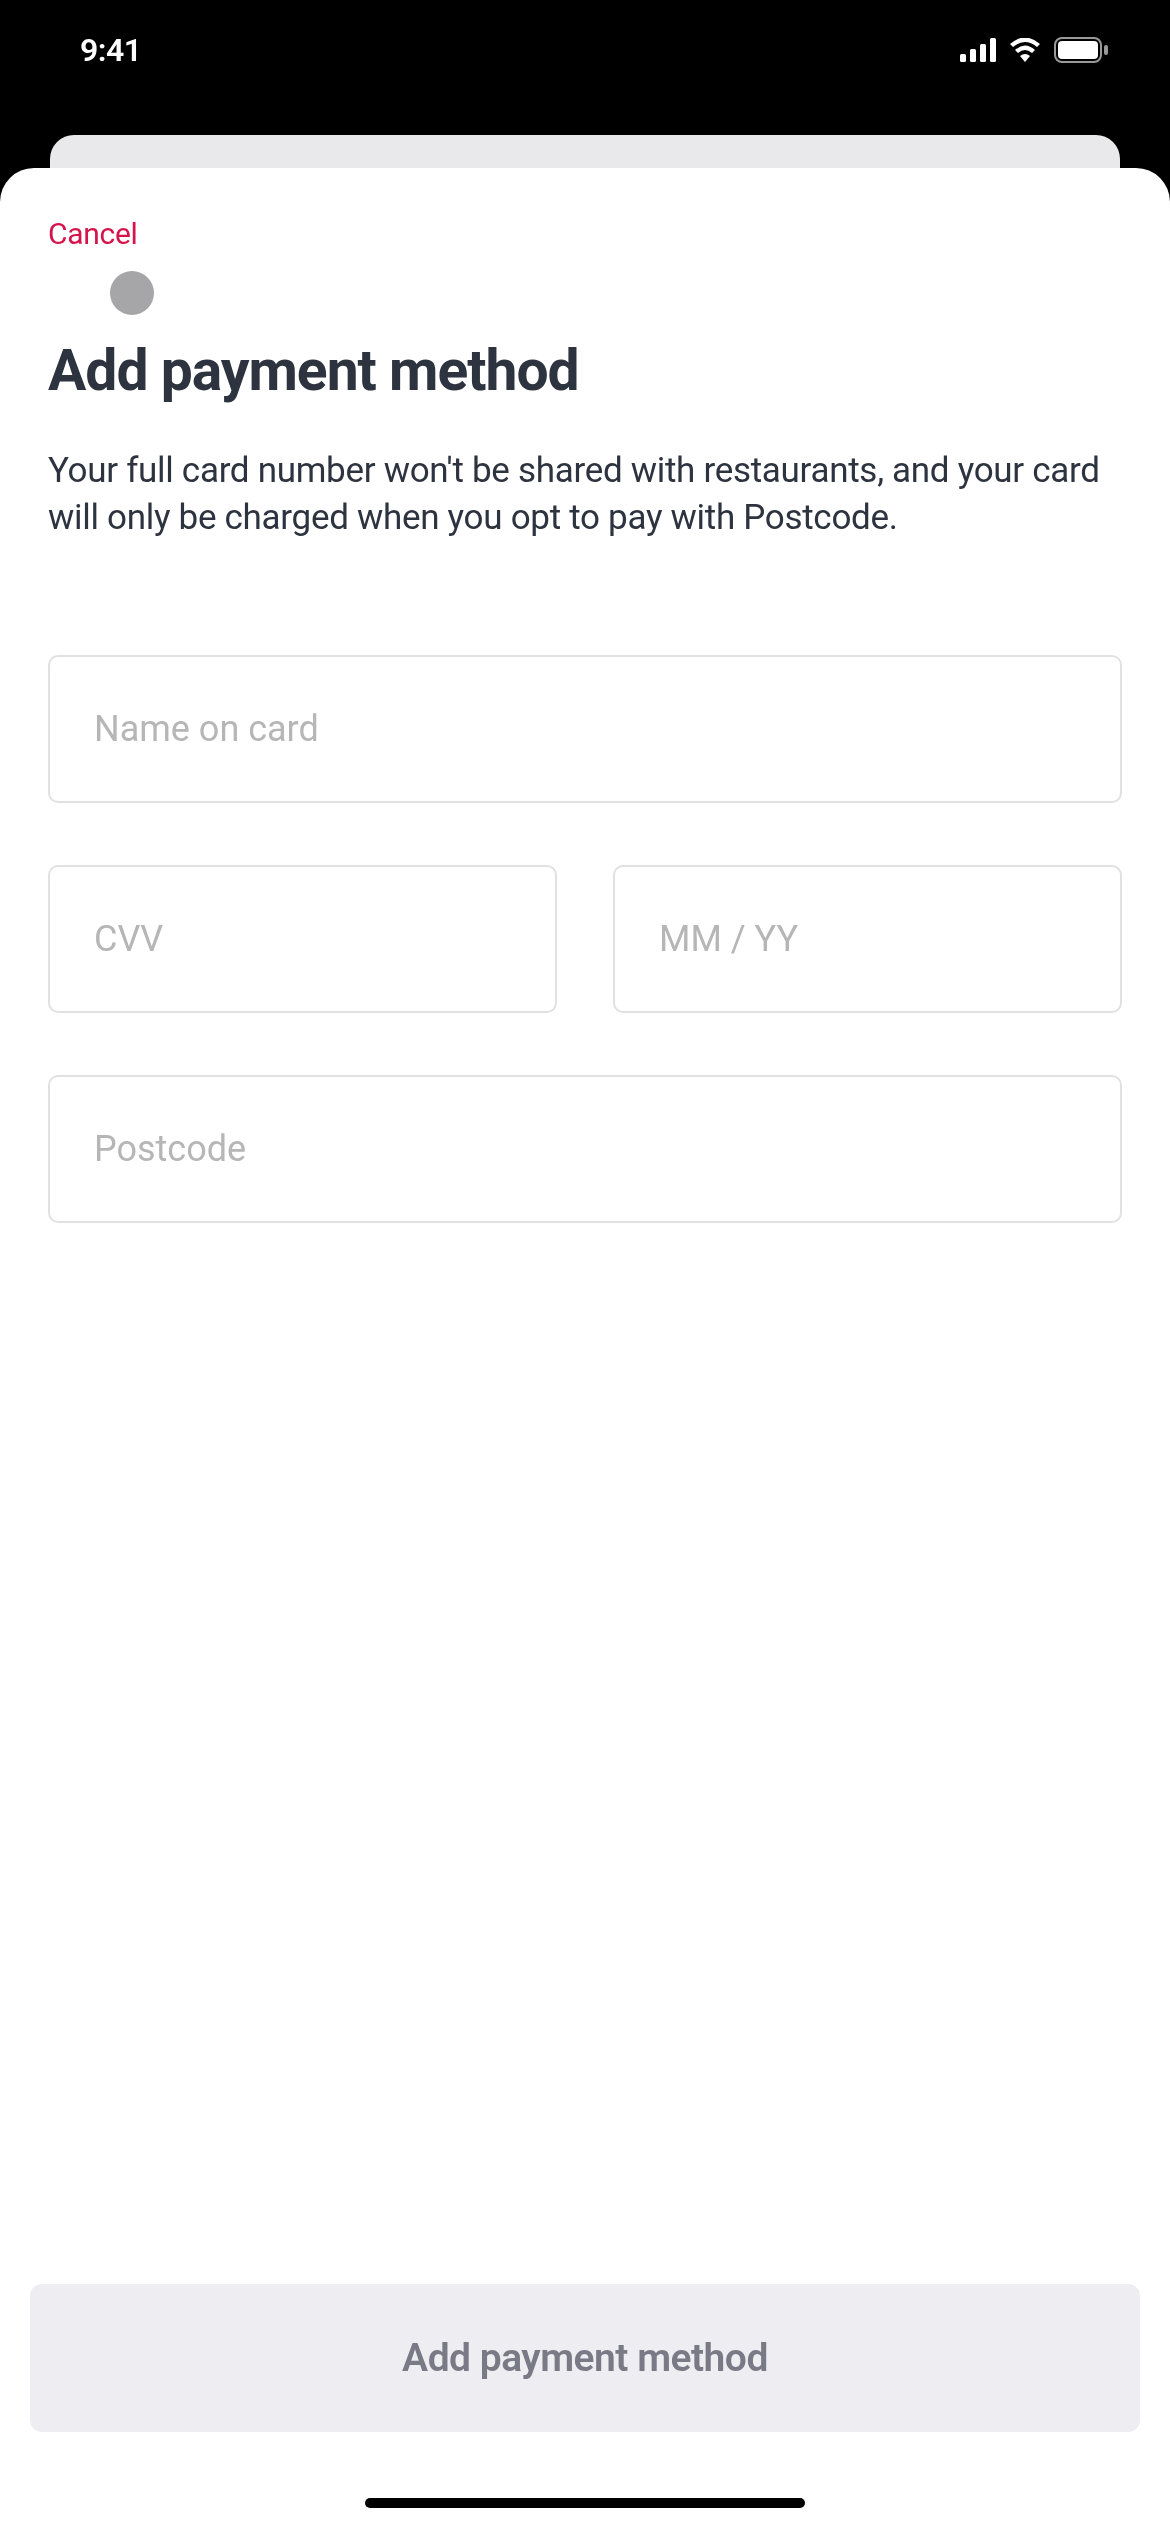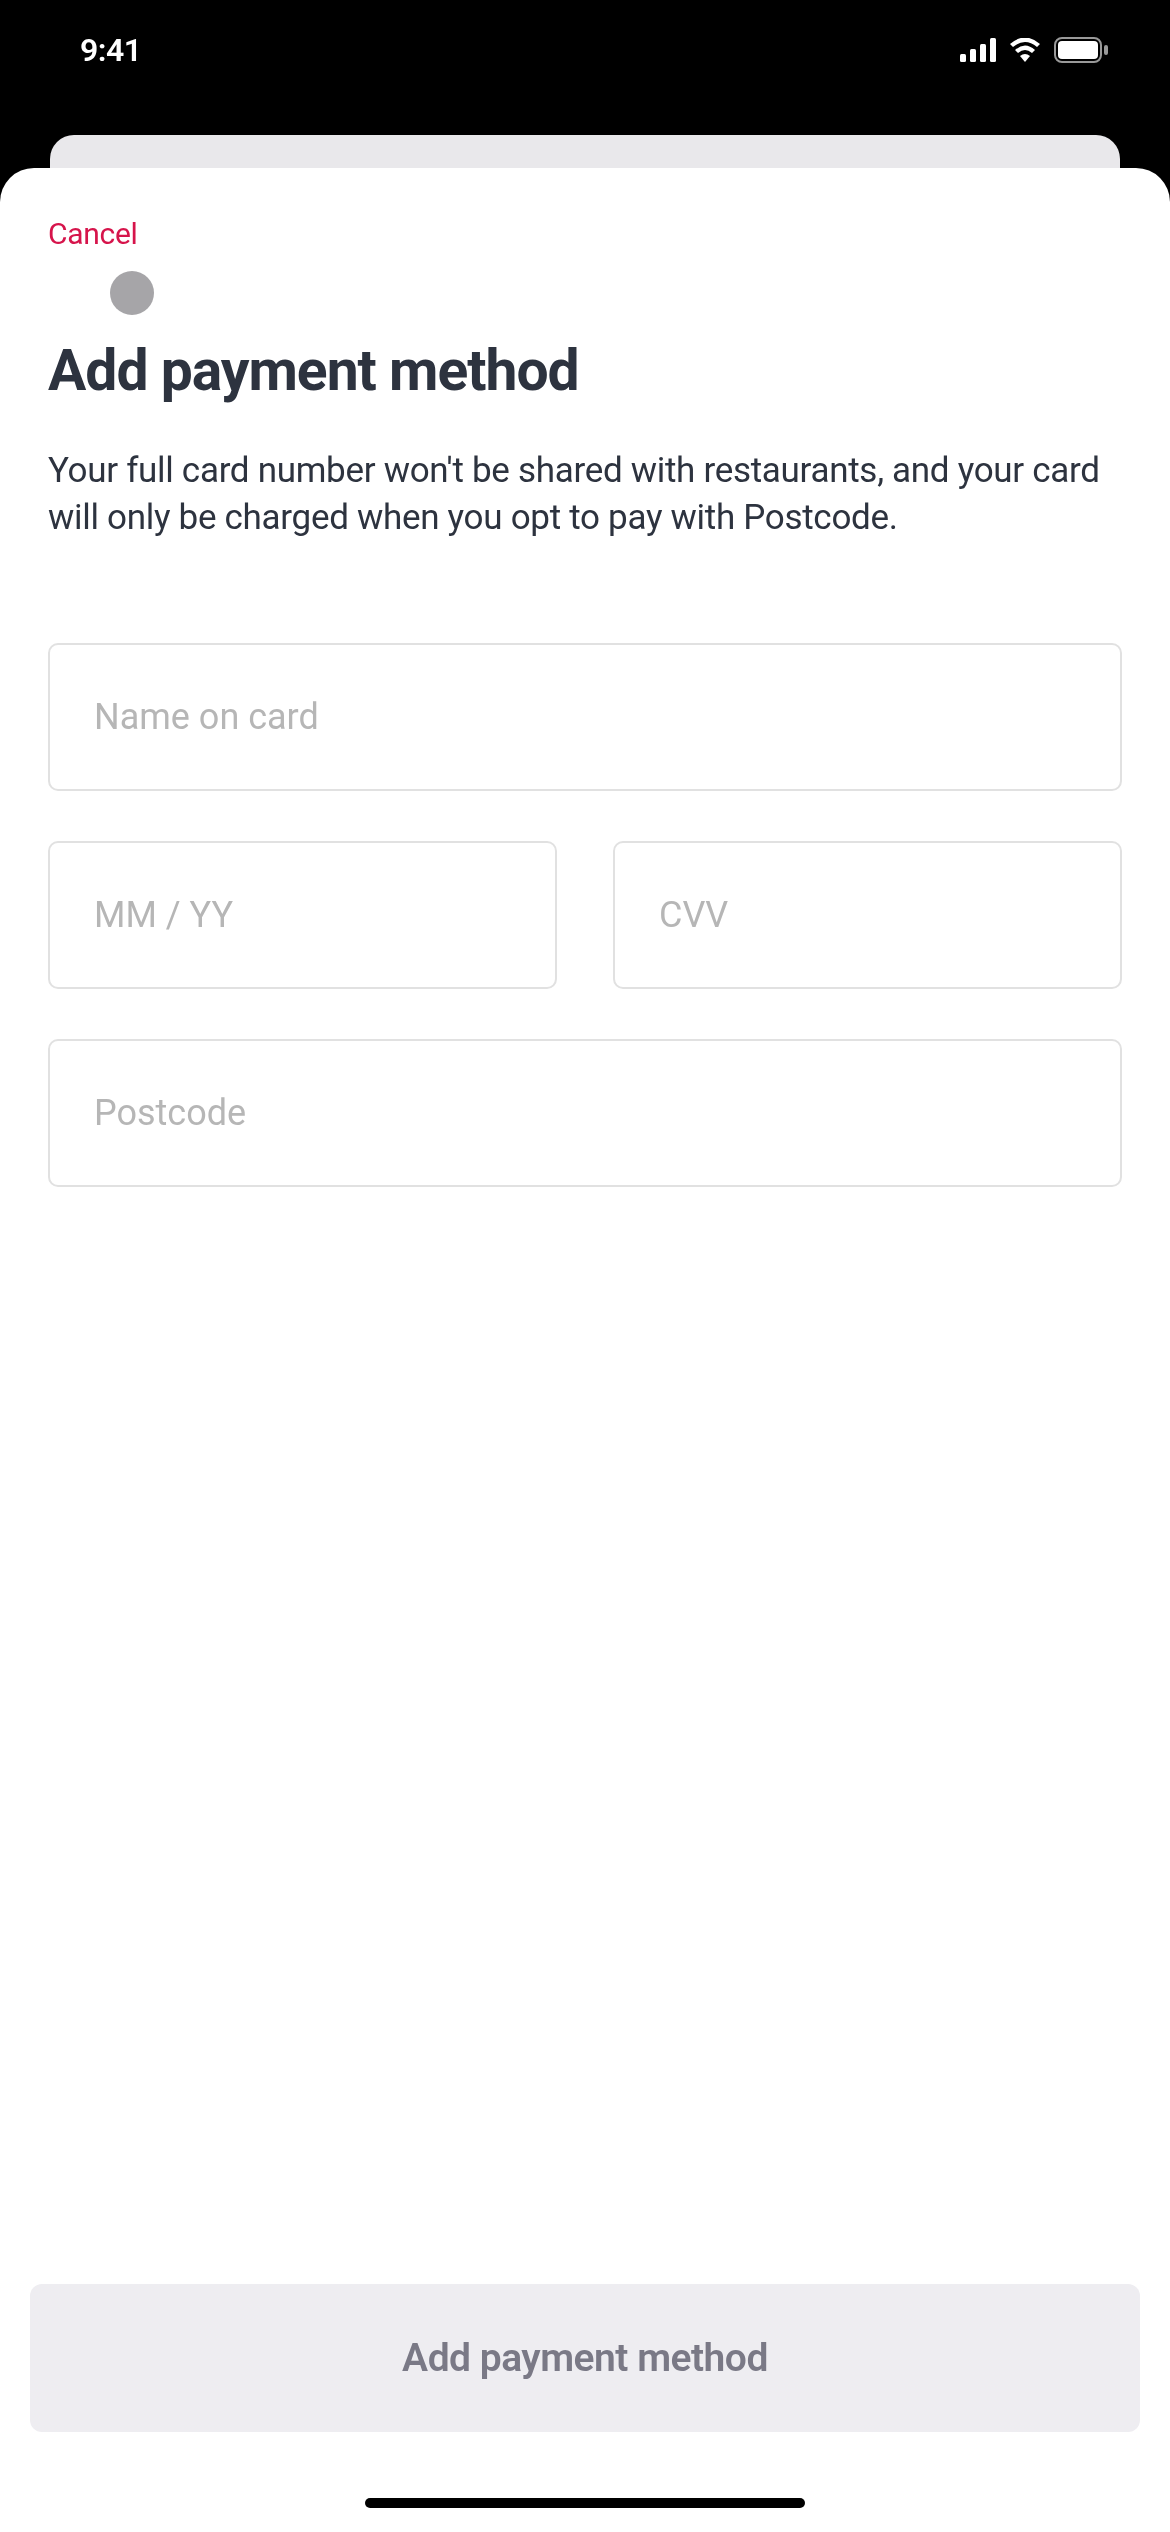--- a/index.html
+++ b/index.html
@@ -95,20 +95,21 @@
     .input {
       width: 100%;
       height: 148px;
       border: 2px solid #e1e1e1;
       border-radius: 10px;
       padding: 0 44px;
       font-size: 36px;
       color: #2d333f;
       background: #fff;
       outline: none;
+      margin-top: 12px;
     }
     .input::placeholder {
       color: #b6b6b6;
     }
     .row {
       display: flex;
       gap: 56px;
       margin-top: 50px;
     }
     .row .input {
@@ -182,22 +183,22 @@
   <button class="cancel-link">Cancel</button>
   <div class="dot"></div>
   <h1 class="page-title">Add payment method</h1>
   <p class="description">Your full card number won't be shared with restaurants, and your card will only be charged when you opt to pay with Postcode.</p>
 
   <div class="form">
     <div class="row row-first">
       <input class="input" type="text" placeholder="Name on card" style="">
     </div>
     <div class="row">
+      <input class="input" type="text" placeholder="CVV" style="">
       <input class="input" type="text" placeholder="MM / YY" style="">
-      <input class="input" type="text" placeholder="CVV" style="">
     </div>
     <div class="row row-single">
       <input class="input postcode-input" type="text" placeholder="Postcode" style="">
     </div>
   </div>
 
   <div class="spacer"></div>
 
   <button class="submit-button">Add payment method</button>
 </div>

